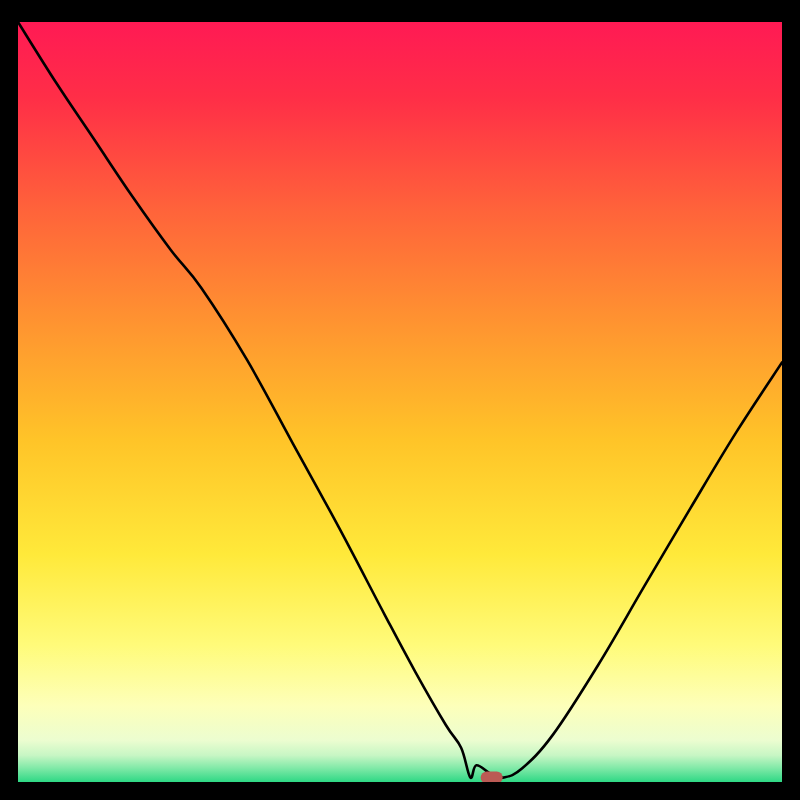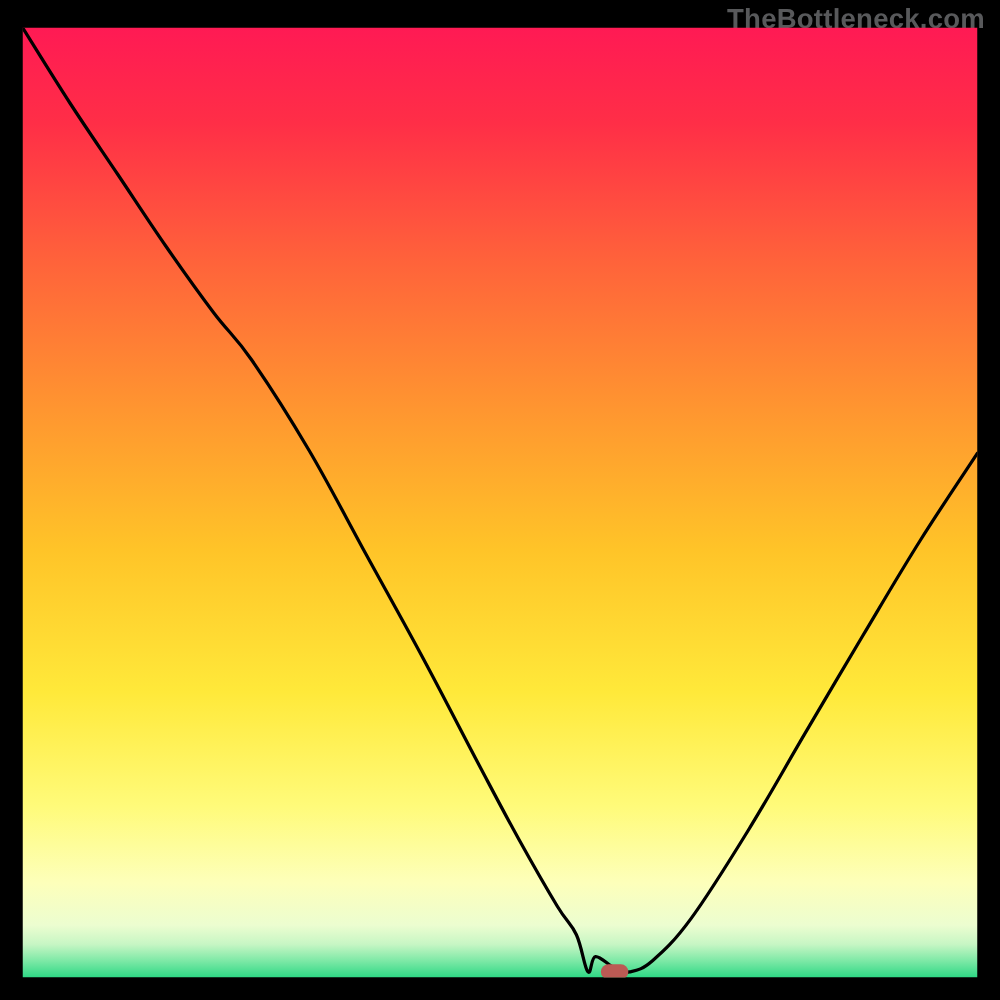--- a/index.html
+++ b/index.html
@@ -32,21 +32,20 @@
     top: 22px;
     width: 764px;
     height: 760px;
     display: block;
   }
 </style>
 </head>
 <body>
 <div class="frame">
 
-  <div class="watermark">TheBottleneck.com</div>
 
   <svg class="plot" viewBox="0 0 764 760" preserveAspectRatio="none">
     <defs>
       <linearGradient id="bg-grad" x1="0" y1="0" x2="0" y2="1">
 
       <stop offset="0.00%" stop-color="#ff1a54"></stop>
           <stop offset="10.00%" stop-color="#ff2e47"></stop>
           <stop offset="25.00%" stop-color="#ff643a"></stop>
           <stop offset="40.00%" stop-color="#ff9530"></stop>
           <stop offset="55.00%" stop-color="#ffc428"></stop>

